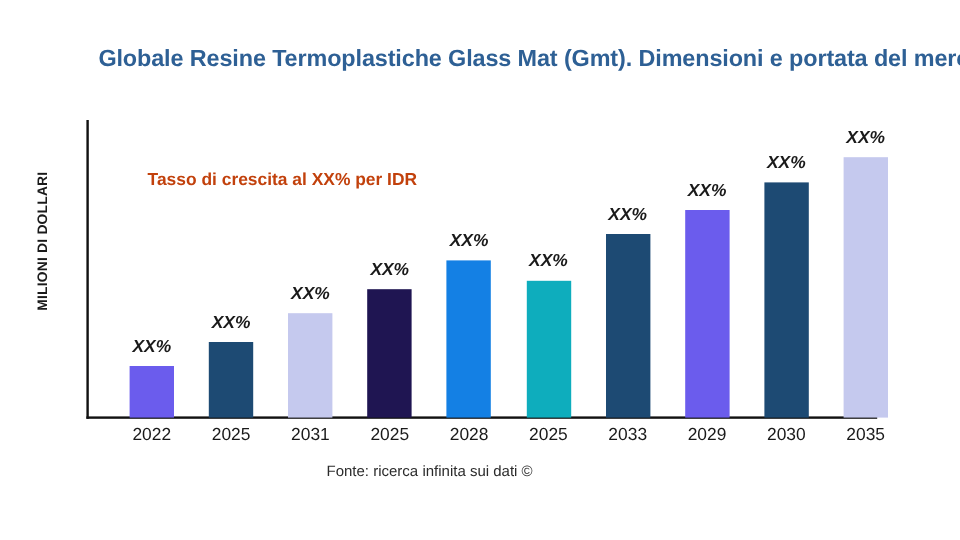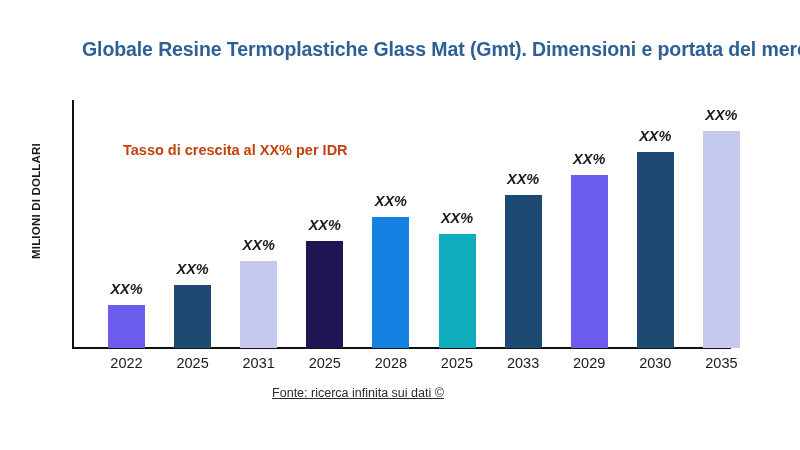--- a/index.html
+++ b/index.html
@@ -117,21 +117,20 @@
 
   
   .source-note {
     position: absolute;
     left: 0;
     top: 386px;
     width: 716px;
     text-align: center;
     font-size: 12.5px;
     color: #2b2b2b;
-    text-decoration: underline;
   }
 </style>
 </head>
 <body>
 
 <div id="chart-root">
 
   <div class="chart-title">Globale Resine Termoplastiche Glass Mat (Gmt). Dimensioni e portata del mercato</div>
 
   <div class="y-axis-label">MILIONI DI DOLLARI</div>

